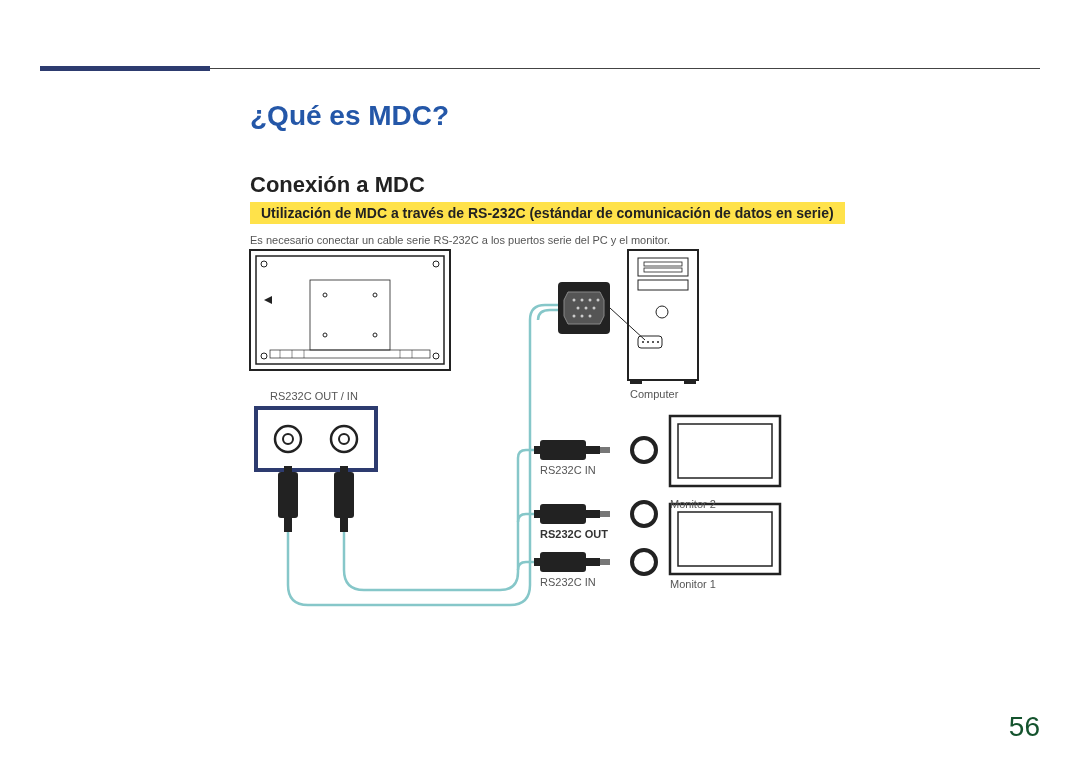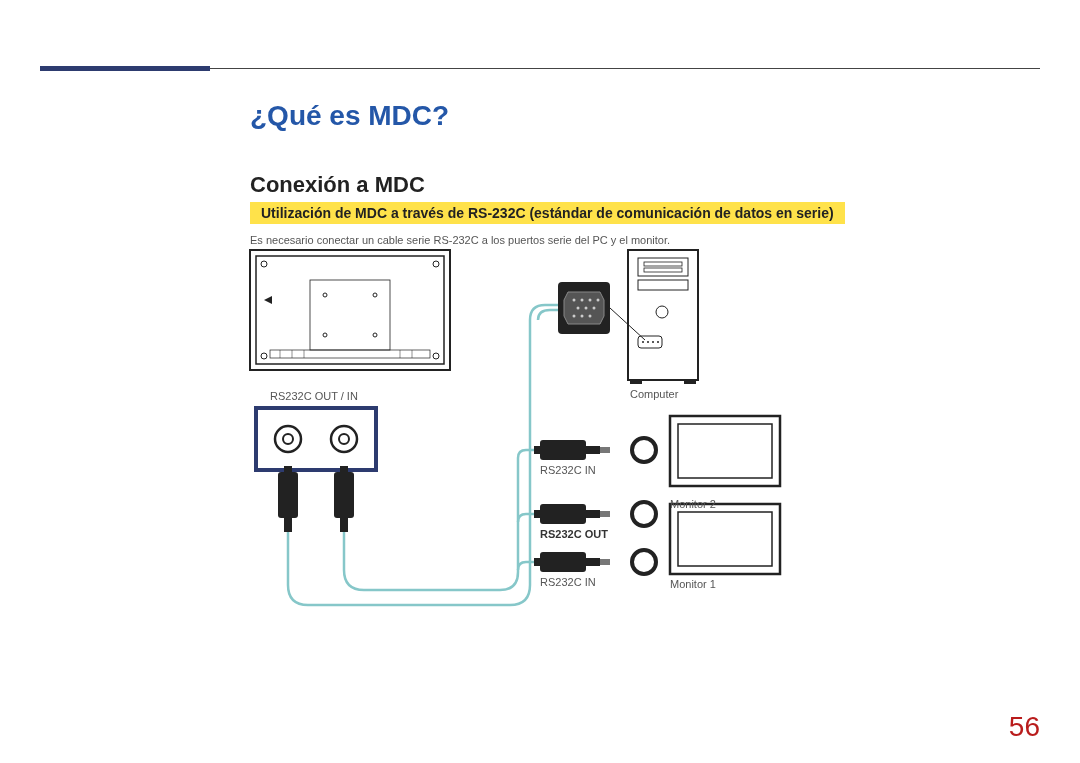--- a/index.html
+++ b/index.html
@@ -8,21 +8,21 @@
   .top-rule { position: absolute; top: 68px; left: 40px; right: 40px; height: 1px; background: #444; }
   .top-accent { position: absolute; top: 66px; left: 40px; width: 170px; height: 5px; background: #2d3b6f; }
   .sidebar { position: absolute; top: 144px; left: 40px; width: 190px; font-size: 10px; line-height: 1.35; color: #888; }
   .content { position: absolute; top: 100px; left: 250px; right: 40px; }
   h1.title { color: #2457a8; font-size: 28px; font-weight: 700; margin-bottom: 40px; }
   h2.subtitle { color: #222; font-size: 22px; font-weight: 700; margin-bottom: 4px; }
   .hl { display: inline-block; background: #ffe24a; color: #222; font-size: 14px; font-weight: 700; padding: 3px 11px; margin-bottom: 10px; }
   .desc { font-size: 11px; color: #555; margin-bottom: 4px; }
   .diagram { position: relative; width: 790px; height: 400px; }
   .lbl { position: absolute; font-size: 11px; color: #555; }
-  .page-num { position: absolute; bottom: 20px; right: 40px; font-size: 28px; color: #b91c1c; margin-top: 8px; }
+  .page-num { position: absolute; bottom: 20px; right: 40px; font-size: 28px; color: #14532d; margin-top: 8px; }
   svg { overflow: visible; }
 </style>
 </head>
 <body>
 
 <div class="page">
   <div class="top-rule"></div>
   <div class="top-accent"></div>
 
 

